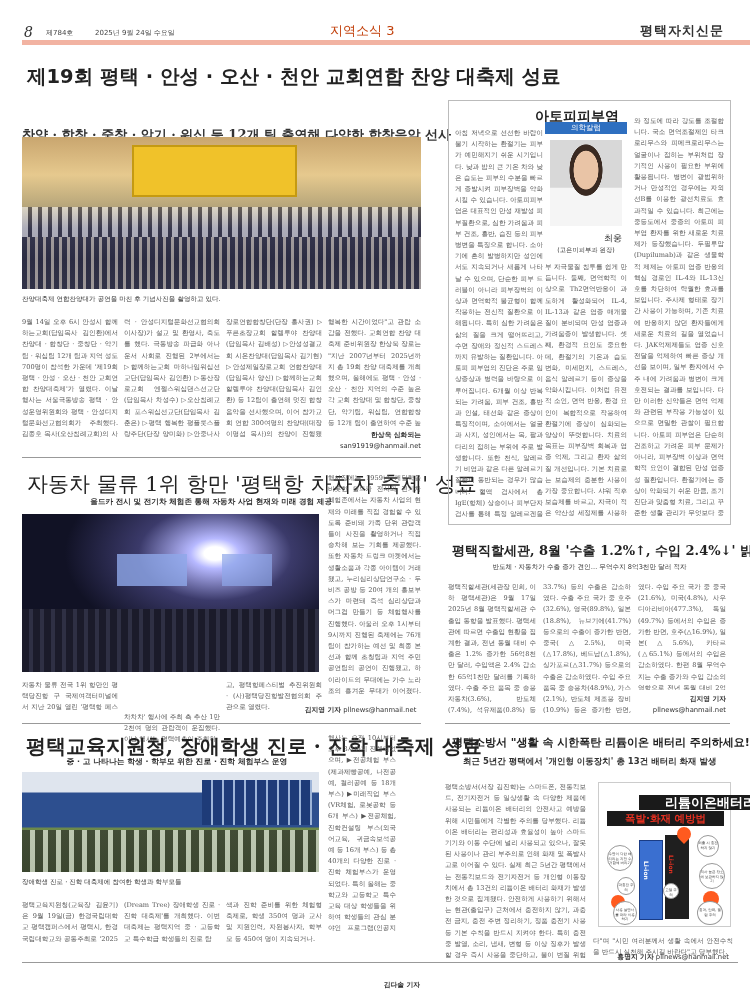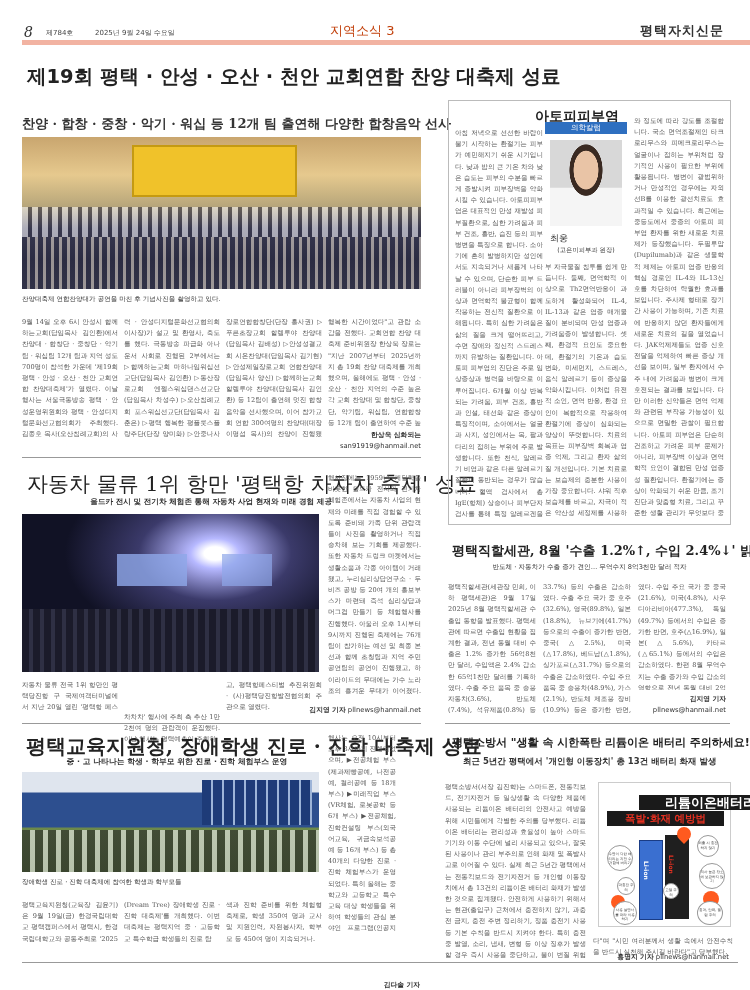--- a/index.html
+++ b/index.html
@@ -25,21 +25,21 @@
 <body>
 
 <div class="abs pgno">8</div>
 <div class="abs issue sans">제784호</div>
 <div class="abs date sans">2025년 9월 24일 수요일</div>
 <div class="abs section sans">지역소식 3</div>
 <div class="abs brand">평택자치신문</div>
 <div class="abs hdr-bar"></div>
 
 <div class="abs h1 sans" style="left:27px;top:63px;font-size:19.5px;">제19회 평택 · 안성 · 오산 · 천안 교회연합 찬양 대축제 성료</div>
-<div class="abs sub" style="left:22px;top:115px;width:410px;font-size:13px;font-weight:bold;">찬양 · 합창 · 중창 · 악기 · 워십 등 12개 팀 출연해 다양한 합창음악 선사</div>
+<div class="abs sub" style="left:22px;top:126px;width:410px;font-size:13px;font-weight:bold;">찬양 · 합창 · 중창 · 악기 · 워십 등 12개 팀 출연해 다양한 합창음악 선사</div>
 <div class="abs photo" style="left:22px;top:137px;width:399px;height:152px;background:linear-gradient(180deg,#c9a66f 0%,#e6c98e 25%,#b8a77b 45%,#4a4a66 60%,#2c2d46 80%,#3a3b52 100%);">
   <div style="position:absolute;left:110px;top:8px;width:165px;height:52px;background:#f0c22a;border:2px solid #c59a12"></div>
   <div style="position:absolute;left:0;top:70px;width:399px;height:30px;background:repeating-linear-gradient(90deg,#ffffff 0 6px,#2a2a3a 6px 10px);opacity:.55"></div>
   <div style="position:absolute;left:0;top:100px;width:399px;height:52px;background:repeating-linear-gradient(90deg,#2b2c40 0 5px,#e0d6c7 5px 8px);opacity:.6"></div>
 </div>
 <div class="abs cap" style="left:22px;top:295px;">찬양대축제 연합찬양대가 공연을 마친 후 기념사진을 촬영하고 있다.</div>
 
 <div class="abs txt" style="left:22px;top:317px;width:96px;height:125px;">9월 14일 오후 6시 안성시 함께하는교회(담임목사 김인환)에서 찬양대 · 합창단 · 중창단 · 악기팀 · 워십팀 12개 팀과 지역 성도 700명이 참석한 가운데 '제19회 평택 · 안성 · 오산 · 천안 교회연합 찬양대축제'가 열렸다. 이날 행사는 서울극동방송 평택 · 안성운영위원회와 평택 · 안성디지털문화선교협의회가 주최했다. 김종호 목사(오산침례교회)의 사회로 진행된 1부에서는 김배성 목사(평택푸른초장교회) 대표기도, 오명동 목사(안성시기독교총연합회 회장) 축도 후 이명섭 목사(명</div>
 <div class="abs txt" style="left:124px;top:317px;width:96px;height:125px;">력 · 안성디지털문화선교협의회 이사장)가 설교 및 환영사, 축도를 했다. 극동방송 파급화 아나운서 사회로 진행된 2부에서는 ▷함께하는교회 마하나임워십선교단(담임목사 김인환) ▷동산장로교회 엔젤스워십댄스선교단(담임목사 차성수) ▷오산침례교회 포스워십선교단(담임목사 김춘은) ▷평택 행복한 평플룻스플랑주단(단장 양미화) ▷안중나사렛교회 벧엘선교여성합창단(담임목사 류경림) ▷남서울대학교 베리타스혼성중창단(단장 공문식) ▷기독교대한감리회 경기연회</div>
 <div class="abs txt" style="left:226px;top:317px;width:96px;height:125px;">장로연합합창단(단장 홍사권) ▷푸른초장교회 할렐루야 찬양대(담임목사 김배성) ▷안성성결교회 시온찬양대(담임목사 김기현) ▷안성제일장로교회 연합찬양대(담임목사 양신) ▷함께하는교회 할렐루야 찬양대(담임목사 김인환) 등 12팀이 출연해 멋진 합창음악을 선사했으며, 이어 참가교회 연합 300여명의 찬양대(대장 이명섭 목사)의 찬양이 진행됐다. 찬양축제를 관람한 천안성화장로교회 김선식 장로는 "웅장한 합창제도 좋지만 다양한 음악팀이 출연한 찬양축제는 또 다른 즐거움과</div>
@@ -52,29 +52,29 @@
 <div class="abs sub sans" style="left:22px;top:497px;width:310px;font-size:7.6px;font-weight:bold;text-align:right;">올드카 전시 및 전기차 체험존 통해 자동차 사업 현재와 미래 경험 제공</div>
 <div class="abs photo" style="left:22px;top:514px;width:297px;height:158px;background:radial-gradient(ellipse at 65% 25%,#ffffff 0 4%,#b6b8ff 9%,#3b3a6a 28%,#111225 55%),#0d0e1c;">
   <div style="position:absolute;left:95px;top:40px;width:70px;height:32px;background:#8fa7e8;opacity:.8"></div>
   <div style="position:absolute;left:200px;top:40px;width:50px;height:32px;background:#8fa7e8;opacity:.7"></div>
   <div style="position:absolute;left:0;top:95px;width:297px;height:63px;background:repeating-linear-gradient(90deg,#1b1b2a 0 7px,#2f3044 7px 11px)"></div>
 </div>
 <div class="abs txt" style="left:22px;top:680px;width:96px;height:36px;">자동차 물류 전국 1위 항만인 평택당진항 구 국제여객터미널에서 지난 20일 열린 '평택항 페스티벌</div>
 <div class="abs txt" style="left:124px;top:712px;width:96px;height:36px;">차차차' 행사에 주최 측 추산 1만2천여 명의 관람객이 운집했다. 이날 행사는 평택예총이 주최하</div>
 <div class="abs txt" style="left:226px;top:680px;width:96px;height:36px;">고, 평택항페스티벌 추진위원회 · (사)평택당진항발전협의회 주관으로 열렸다.</div>
 <div class="abs txt" style="left:328px;top:473px;width:93px;height:222px;">행사장에는 1959년 캐딜락을 비롯한 올드카 전시와 전기차 체험존에서는 자동차 사업의 현재와 미래를 직접 경험할 수 있도록 준비돼 가족 단위 관람객들이 사진을 촬영하거나 직접 승차해 보는 기회를 제공했다. 또한 자동차 트렁크 마켓에서는 생활소품과 각종 아이템이 거래됐고, 누리심리상담연구소 · 두비즈 공방 등 20여 개의 홍보부스가 마련돼 즉석 심리상담과 머그컵 만들기 등 체험행사를 진행했다. 아울러 오후 1시부터 9시까지 진행된 축제에는 76개 팀이 참가하는 예선 및 최종 본선과 함께 초청팀과 지역 주민 공연팀의 공연이 진행됐고, 하이라이트의 무대에는 가수 노라조의 흥겨운 무대가 이어졌다. KG모빌리티가 경품으로 내놓은 SUV 티볼리 차량 1대는 끝까지 남아 자리를 지킨 3천여 명 가운데 여자 친구가 인스타그램에서 행사를 알게 돼 함께 참석한 김승준(25, 삼성 반도체 화성공장 근무) 씨에게 행운이 돌아갔다.</div>
-<div class="abs byline" style="left:300px;top:705px;width:121px;"><b>김지영 기자</b> <span>pllnews@hanmail.net</span></div>
+<div class="abs byline" style="left:300px;top:705px;width:121px;text-align:center;"><b>김지영 기자</b> <span>pllnews@hanmail.net</span></div>
 <div class="abs rule" style="left:22px;top:723px;width:399px;"></div>
 
 <div class="abs" style="left:448px;top:100px;width:283px;height:425px;border:1px solid #bbb;"></div>
 <div class="abs h1 sans" style="left:535px;top:108px;font-size:14px;">아토피피부염</div>
 <div class="abs txt" style="left:455px;top:128px;width:88px;height:390px;">아침 저녁으로 선선한 바람이 불기 시작하는 환절기는 피부가 예민해지기 쉬운 시기입니다. 낮과 밤의 큰 기온 차와 낮은 습도는 피부의 수분을 빠르게 증발시켜 피부장벽을 약화시킬 수 있습니다. 아토피피부염은 대표적인 만성 재발성 피부질환으로, 심한 가려움과 피부 건조, 홍반, 습진 등의 피부병변을 특징으로 합니다. 소아기에 흔히 발병하지만 성인에서도 지속되거나 새롭게 나타날 수 있으며, 단순한 피부 트러블이 아니라 피부장벽의 이상과 면역학적 불균형이 함께 작용하는 전신적 질환으로 이해됩니다. 특히 심한 가려움은 삶의 질을 크게 떨어뜨리고, 수면 장애와 정신적 스트레스까지 유발하는 질환입니다. 아토피 피부염의 진단은 주로 임상증상과 병력을 바탕으로 이루어집니다. 6개월 이상 반복되는 가려움, 피부 건조, 홍반과 인설, 태선화 같은 증상이 특징적이며, 소아에서는 얼굴과 사지, 성인에서는 목, 팔과 다리의 접히는 부위에 주로 발생합니다. 또한 천식, 알레르기 비염과 같은 다른 알레르기 질환이 동반되는 경우가 많습니다. 혈액 검사에서 총 IgE(항체) 상승이나 피부단자검사를 통해 특정 알레르겐을 확인할 수 있지만, 진단은 임상적 특징에 의존하는 경우가 대부분입니다. 아토피 피부염의 원인은 단일하지 않고 복합적입니다. 첫째, 피부장벽 이상이 중요한 역할을 합니다. 필라그린(filagrin) 유전자 변이는 피부의 수분 유지 능력을 떨어뜨려 건조와 외</div>
 <div class="abs sans" style="left:545px;top:122px;width:82px;height:12px;background:#2e6fc0;color:#fff;font-size:7.5px;text-align:center;line-height:12px;">의학칼럼</div>
 <div class="abs" style="left:550px;top:140px;width:72px;height:86px;background:radial-gradient(ellipse at 50% 35%,#e9c4a6 0 24%,#3a2a22 25% 32%,transparent 33%),linear-gradient(180deg,#d8d8d8 0 55%,#f5f5f5 56%);"></div>
-<div class="abs sans" style="left:550px;top:232px;width:72px;text-align:left;font-size:9px;color:#333;">최웅</div>
+<div class="abs sans" style="left:550px;top:232px;width:72px;text-align:right;font-size:9px;color:#333;">최웅</div>
 <div class="abs sans" style="left:545px;top:246px;width:82px;text-align:center;font-size:6.3px;color:#333;">(고은미피부과 원장)</div>
 <div class="abs txt" style="left:545px;top:262px;width:82px;height:256px;">부 자극물질 침투를 쉽게 만듭니다. 둘째, 면역학적 이상으로 Th2면역반응이 과도하게 활성화되어 IL-4, IL-13과 같은 염증 매개물질이 분비되며 만성 염증과 가려움증이 발생합니다. 셋째, 환경적 요인도 중요한데, 환절기의 기온과 습도 변화, 미세먼지, 스트레스, 음식 알레르기 등이 증상을 악화시킵니다. 이처럼 유전적 소인, 면역 반응, 환경 요인이 복합적으로 작용하여 환절기에 증상이 심화되는 양상이 뚜렷합니다. 치료의 목표는 피부장벽 회복과 염증 억제, 그리고 환자 삶의 질 개선입니다. 기본 치료로는 보습제의 충분한 사용이 가장 중요합니다. 샤워 직후 보습제를 바르고, 자극이 적은 약산성 세정제를 사용하는 습관이 필요합니다. 생활 속에서는 실내 습도를 유지하고 자극적 환경을 피하는 것이 도움이 됩니다. 약물치료로는 국소 스테로이드제가 1차적으로 사용되며, 증상 부위</div>
 <div class="abs txt" style="left:634px;top:116px;width:90px;height:402px;">와 정도에 따라 강도를 조절합니다. 국소 면역조절제인 타크로리무스와 피메크로리무스는 얼굴이나 접히는 부위처럼 장기적인 사용이 필요한 부위에 활용됩니다. 병변이 광범위하거나 만성적인 경우에는 자외선B를 이용한 광선치료도 효과적일 수 있습니다. 최근에는 중등도에서 중증의 아토피 피부염 환자를 위한 새로운 치료제가 등장했습니다. 두필루맙(Dupilumab)과 같은 생물학적 제제는 아토피 염증 반응의 핵심 경로인 IL-4와 IL-13신호를 차단하여 탁월한 효과를 보입니다. 주사제 형태로 장기간 사용이 가능하며, 기존 치료에 반응하지 않던 환자들에게 새로운 치료의 길을 열었습니다. JAK억제제들도 염증 신호 전달을 억제하여 빠른 증상 개선을 보이며, 일부 환자에서 수주 내에 가려움과 병변이 크게 호전되는 결과를 보입니다. 다만 이러한 신약들은 면역 억제와 관련된 부작용 가능성이 있으므로 면밀한 관찰이 필요합니다. 아토피 피부염은 단순히 건조하고 가려운 피부 문제가 아니라, 피부장벽 이상과 면역학적 요인이 결합된 만성 염증성 질환입니다. 환절기에는 증상이 악화되기 쉬운 만큼, 조기 진단과 맞춤형 치료, 그리고 꾸준한 생활 관리가 무엇보다 중요합니다. 최근의 치료 발전으로 인해 과거보다 훨씬 안정적인 조절이 가능해진 만큼, 증상이 반복적으로 나타나는 환자라면 병원을 찾아 개별 맞춤 치료를 시작하는 것이 필요하겠습니다.</div>
 
 <div class="abs h1" style="left:452px;top:542px;font-size:13px;font-family:'DejaVu Serif',serif;">평택직할세관, 8월 '수출 1.2%↑, 수입 2.4%↓' 밝혀</div>
 <div class="abs sub sans" style="left:448px;top:563px;width:283px;font-size:6.6px;">반도체 · 자동차가 수출 증가 견인… 무역수지 8억3천만 달러 적자</div>
 <div class="abs txt" style="left:448px;top:582px;width:88px;height:135px;">평택직할세관(세관장 민희, 이하 평택세관)은 9월 17일 2025년 8월 평택직할세관 수출입 동향을 발표했다. 평택세관에 따르면 수출입 현황을 집계한 결과, 전년 동월 대비 수출은 1.2% 증가한 56억8천만 달러, 수입액은 2.4% 감소한 65억1천만 달러를 기록하였다. 수출 주요 품목 중 승용자동차(3.6%), 반도체(7.4%), 석유제품(0.8%) 등의 수출이 증가한 반면, 화공품(△21.4%), 일반기계(△17.3%), 정보통신기기(△</div>
 <div class="abs txt" style="left:543px;top:582px;width:88px;height:135px;">33.7%) 등의 수출은 감소하였다. 수출 주요 국가 중 호주(32.6%), 영국(89.8%), 일본(18.8%), 뉴브기에(41.7%) 등으로의 수출이 증가한 반면, 중국(△2.5%), 미국(△17.8%), 베트남(△1.8%), 싱가포르(△31.7%) 등으로의 수출은 감소하였다. 수입 주요 품목 중 승용차(48.9%), 가스(2.1%), 반도체 제조용 장비(10.9%) 등은 증가한 반면, 원유(△18.6%), 석탄(△14.5%), 석유제품(△7.4%), 철강재(△11.7%) 등의 수입은 감소하</div>
 <div class="abs txt" style="left:638px;top:582px;width:88px;height:108px;">였다. 수입 주요 국가 중 중국(21.6%), 미국(4.8%), 사우디아라비아(477.3%), 독일(49.7%) 등에서의 수입은 증가한 반면, 호주(△16.9%), 일본(△5.6%), 카타르(△65.1%) 등에서의 수입은 감소하였다. 한편 8월 무역수지는 수출 증가와 수입 감소의 영향으로 전년 동월 대비 2억2천만 달러 개선된 8억3천만 달러 적자로 집계되었다.</div>
 <div class="abs byline" style="left:638px;top:694px;width:88px;"><b>김지영 기자</b></div>

